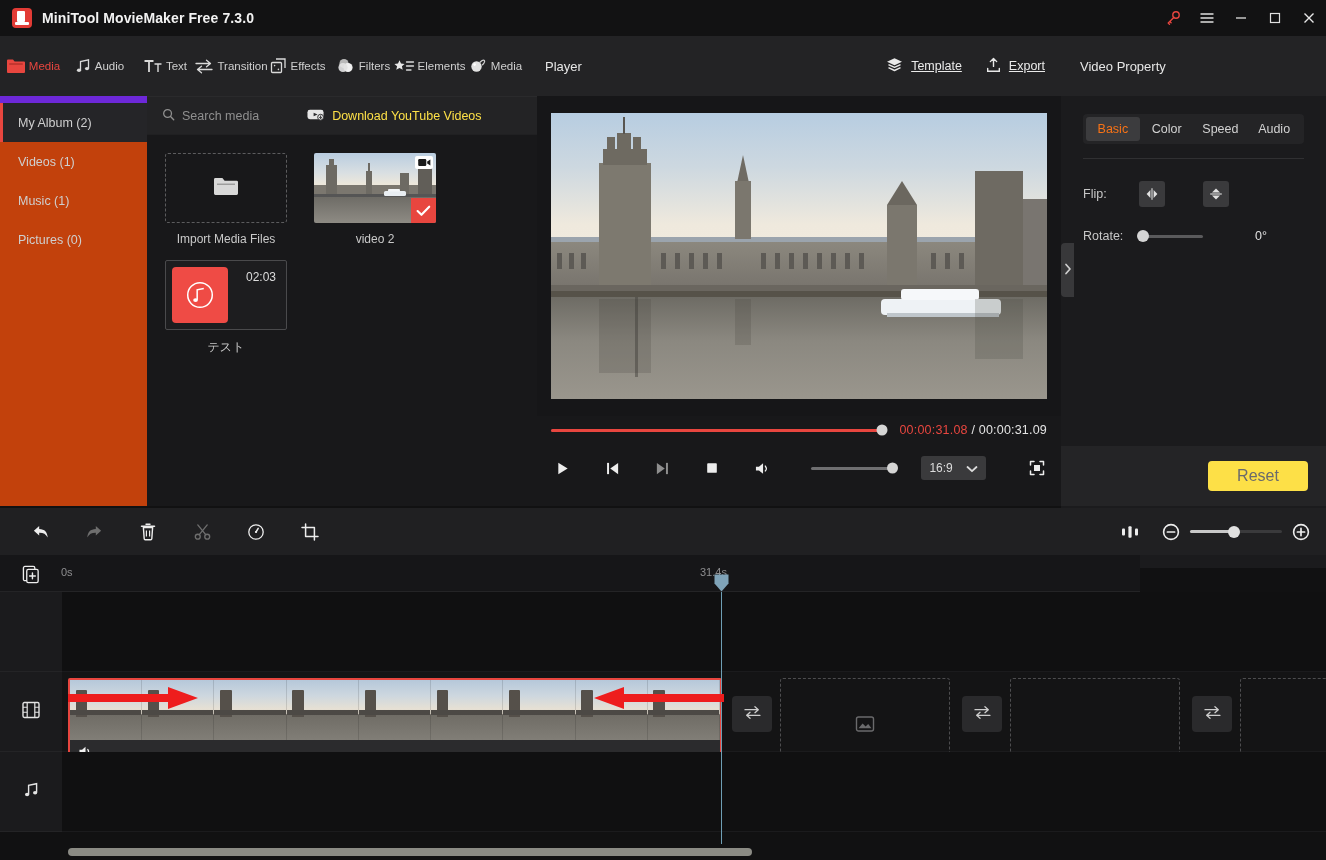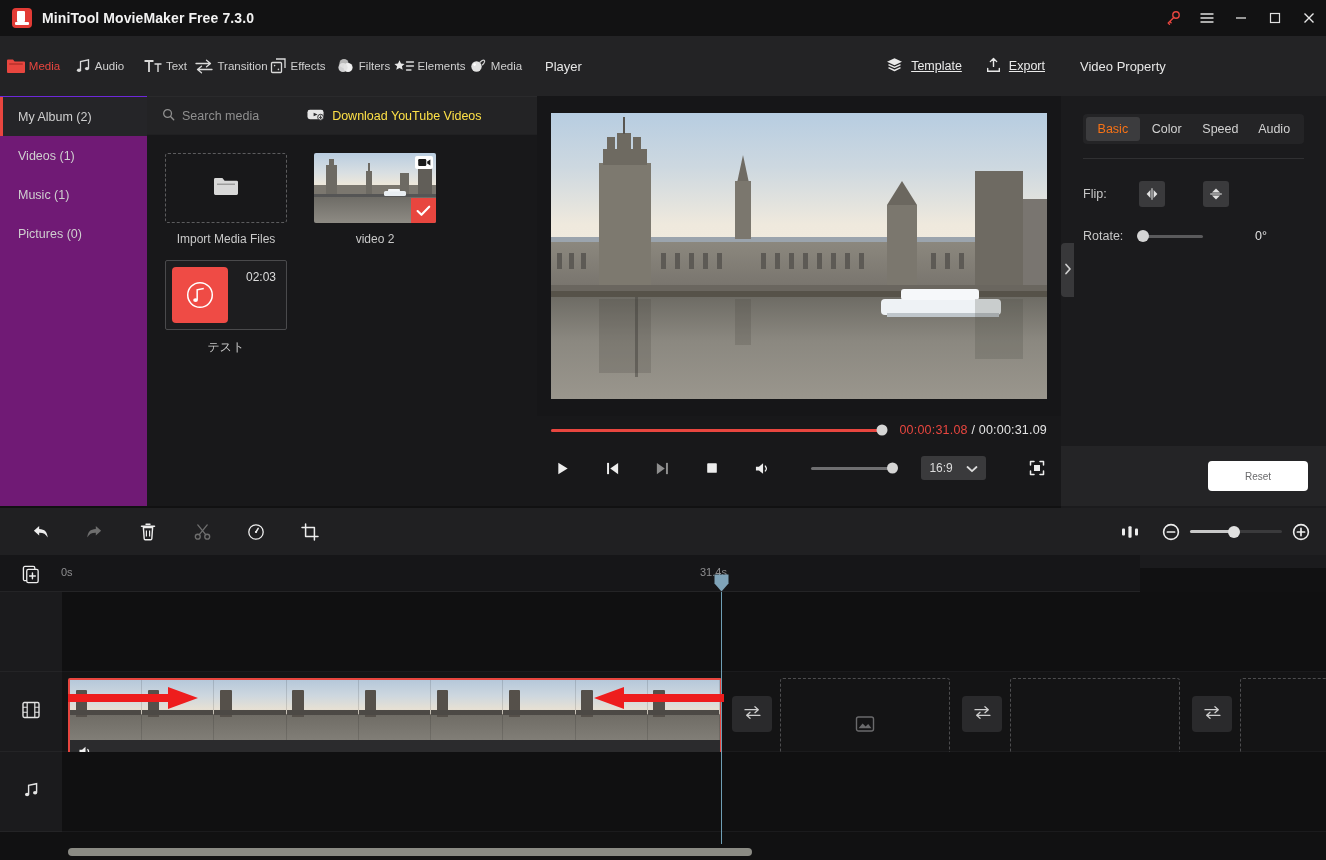--- a/index.html
+++ b/index.html
@@ -49,21 +49,21 @@
     width: 66px; height: 60px; display: flex; flex-direction: row;
     align-items: center; justify-content: center; gap: 3px; cursor: pointer;
   }
   .tool-item .ti-ico { height: 22px; display: flex; align-items: center; justify-content: center; }
   .tool-item .ti-lbl { font-size: 11.5px; color: #cfcfcf; }
   .tool-item.active .ti-lbl { color: #e8463f; }
 
   
   .lib-left {
     position: absolute; left: 0; top: 96px; width: 147px; height: 410px;
-    background: #701a75; border-top: 1px solid #6d28d9;
+    background: #c2410c; border-top: 7px solid #6d28d9;
   }
   .lib-cat {
     height: 39px; display: flex; align-items: center; padding-left: 18px;
     font-size: 12.5px; color: #cfcfcf; cursor: pointer; position: relative;
   }
   .lib-cat.active { background: #252528; }
   .lib-cat.active::before {
     content: ""; position: absolute; left: 0; top: 0; width: 3px; height: 100%;
     background: #e8463f;
   }
@@ -206,22 +206,22 @@
     background: #d5d5d5; transform: translate(-50%, -50%); cursor: pointer;
   }
   .rot-val { margin-left: 52px; font-size: 12.5px; color: #e0e0e0; }
 
   .props-footer {
     position: absolute; left: 1061px; top: 446px; width: 265px; height: 60px;
     background: #242426; display: flex; align-items: center; justify-content: flex-end;
     padding-right: 18px;
   }
   .reset-btn {
-    width: 100px; height: 30px; background: #ffffff; border-radius: 4px; color: #6a6a6c;
-    font-size: 10px; display: flex; align-items: center; justify-content: center;
+    width: 100px; height: 30px; background: #fde047; border-radius: 4px; color: #6a6a6c;
+    font-size: 16px; display: flex; align-items: center; justify-content: center;
     cursor: default;
   }
   .collapse-tab {
     position: absolute; left: 1061px; top: 243px; width: 13px; height: 54px;
     background: #38383a; border-radius: 4px 0 0 4px; display: flex; align-items: center;
     justify-content: center; cursor: pointer; z-index: 5;
   }
 
   
   .tl-toolbar {

